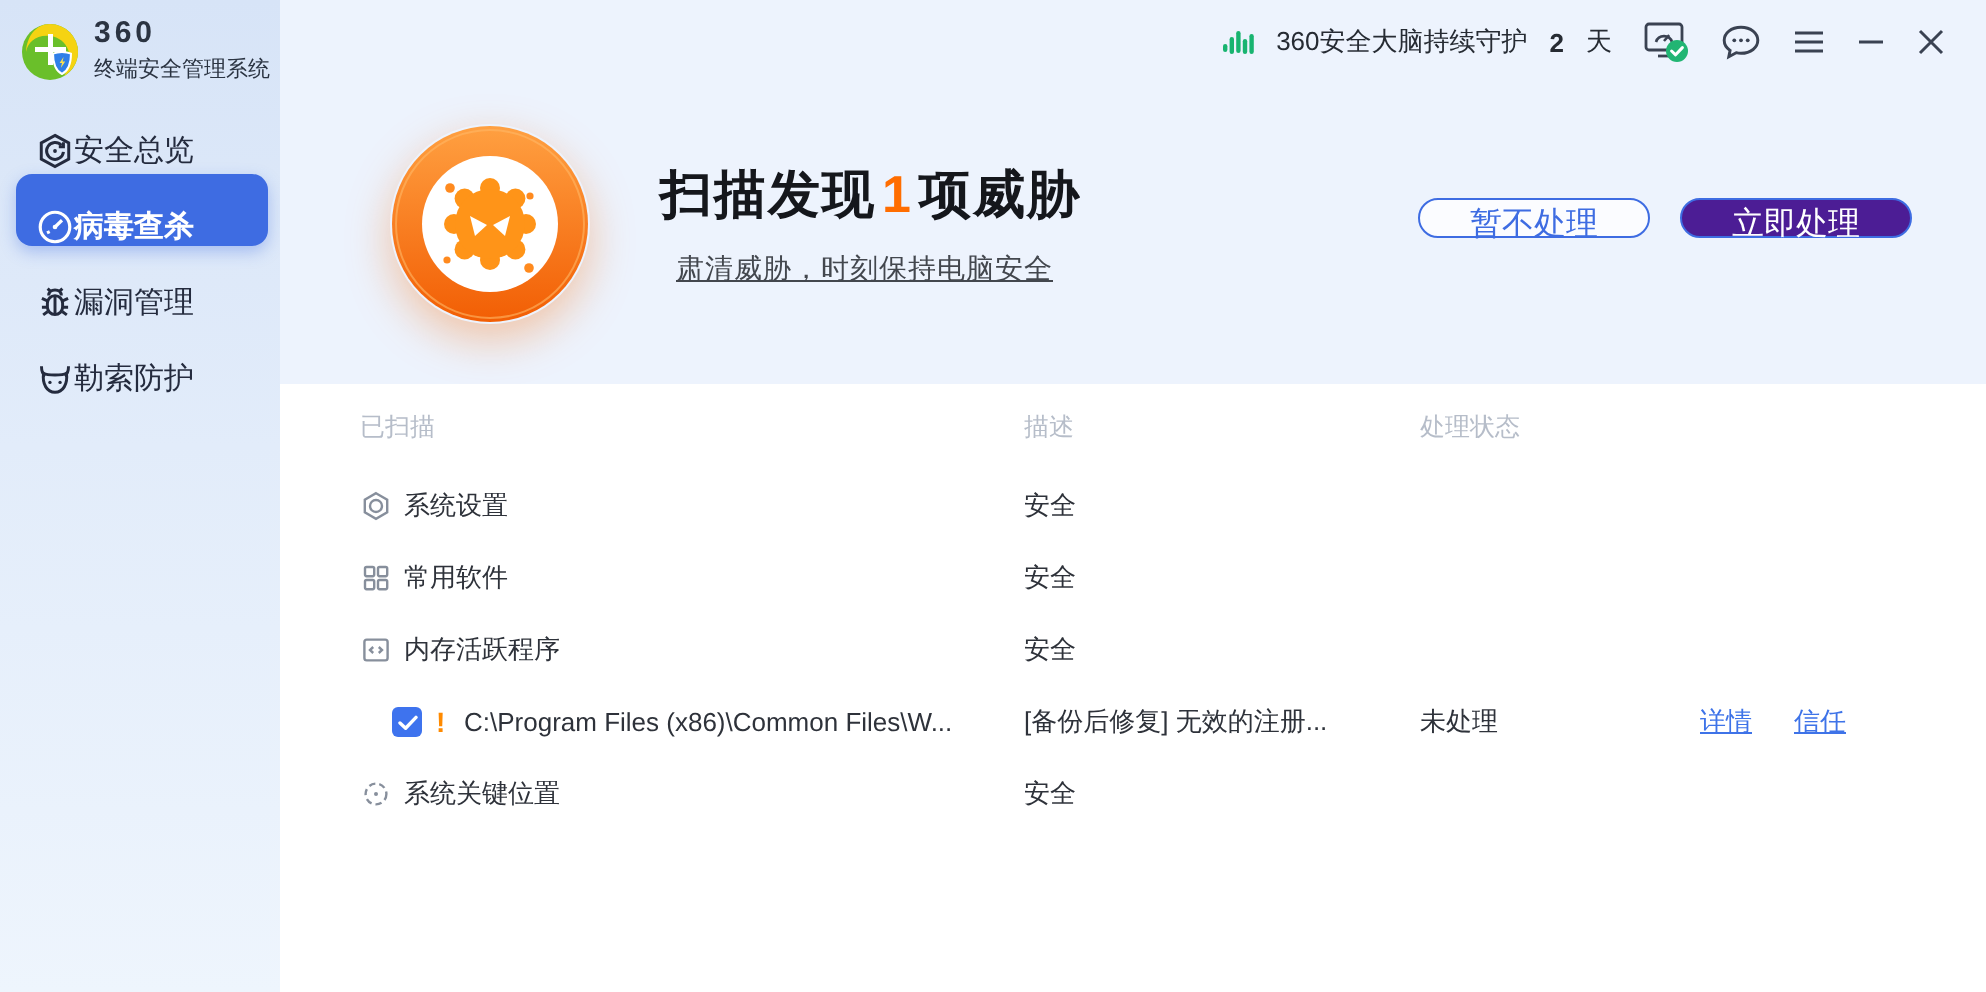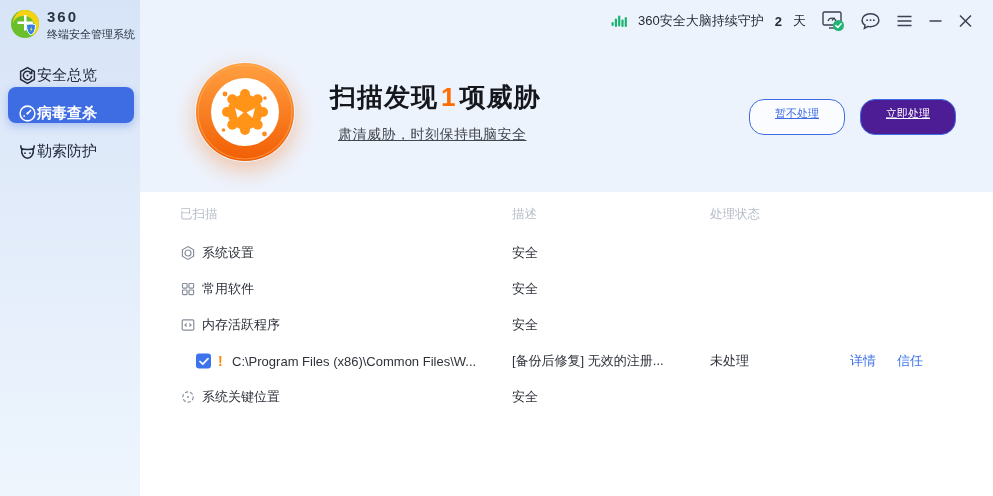--- a/index.html
+++ b/index.html
@@ -9,21 +9,21 @@
     font-family:"Liberation Sans","DejaVu Sans",sans-serif;
     -webkit-font-smoothing:antialiased;
   }
   .window { position:relative; width:993px; height:496px; background:#fff; }
 
   
   .sidebar {
     position:absolute; left:0; top:0; width:140px; height:496px;
     background:linear-gradient(180deg,#d7e4f7 0%,#e2ecfa 45%,#eef5fd 100%);
   }
-  .logo { display:flex; gap:7px; padding:9px 0 0 10px; }
+  .logo { display:flex; align-items:center; gap:7px; padding:9px 0 0 10px; }
   .logo-mark { width:30px; height:30px; flex:0 0 30px; }
   .logo-line1 { font-size:15px; font-weight:bold; color:#2b3442; line-height:1; letter-spacing:2px; }
   .logo-line2 { font-size:11px; color:#2b3442; margin-top:3px; white-space:nowrap; }
   .nav { margin-top:7px; }
   .nav-item {
     height:36px; margin:2px 6px 2px 8px; border-radius:8px;
     display:flex; align-items:flex-end; padding-left:10px;
     font-size:15px; color:#242b3e; cursor:pointer;
   }
   .nav-item .nav-icon { width:19px; height:19px; display:inline-flex; }
@@ -42,40 +42,40 @@
   .tb-icon { display:inline-flex; cursor:pointer; }
   .win-btn { display:inline-flex; cursor:pointer; }
 
   .emblem { position:absolute; left:55px; top:62px; width:100px; height:100px;
             border-radius:50%; box-shadow:0 8px 22px rgba(246,110,10,.35); }
 
   .hero-title { position:absolute; left:190px; top:80px; font-size:26px; font-weight:bold; color:#15171c; letter-spacing:1px; }
   .hero-title .count { color:#ff6d00; margin:0 3px; }
   .hero-sub { position:absolute; left:198px; top:126px; font-size:14px; color:#43474e; letter-spacing:0.5px;text-decoration:underline; }
   .hero-actions { position:absolute; top:99px; right:37px; display:flex; gap:15px; }
-  .btn { height:36px; line-height:26px; padding:0 25px; border-radius:15px; font-size:11px; cursor:pointer; white-space:nowrap;text-decoration:underline; }
+  .btn { height:20px; line-height:26px; padding:0 25px; border-radius:15px; font-size:16px; cursor:pointer; white-space:nowrap; }
   .btn-outline { border:1px solid #3e6ce2; color:#3e6ce2; background:#fbfcff; }
   .btn-fill { border:1px solid #3e6ce2; background:#4c1d95; color:#fff; }
 
   
   .table { position:relative; background:#fff; height:304px; }
   .t-head { position:relative; height:43px; }
   .t-head span { position:absolute; top:50%; transform:translateY(-50%);
                  font-size:12.5px; color:#b6bdc9; }
   .t-row { position:relative; height:36px; font-size:13px; color:#2e323a; }
   .t-row > * { position:absolute; top:50%; transform:translateY(-50%); }
   .h-scan, .cell-icon { left:40px; }
   .cell-icon { display:inline-flex; }
   .cell-label { left:62px; white-space:nowrap; }
   .h-desc, .cell-desc { left:372px; white-space:nowrap; }
   .h-status, .cell-status { left:570px;text-align:right; }
   .cell-actions { left:710px; display:flex; gap:21px; }
   .cell-chevron { left:766px; display:inline-flex; cursor:pointer; }
   .threat-text { color:#f78c17; }
-  .link { color:#3e73e8; cursor:pointer; white-space:nowrap; }
+  .link { color:#3e73e8; cursor:pointer; white-space:nowrap;text-decoration:underline; }
   .checkbox { left:40px; width:15px; height:15px; border-radius:3px; background:#3e73ee;
               display:inline-flex; align-items:center; justify-content:center; cursor:pointer; }
   .checkbox svg { display:block; }
   .cb-sub { left:56px; }
   .cell-excl { left:78px; color:#ff8a00; font-weight:bold; font-size:14px; }
   .cell-path { left:92px; white-space:nowrap; }
 </style>
 </head>
 <body>
 
@@ -113,20 +113,33 @@
       <div class="nav-item active">
         <span class="nav-icon">
           <svg width="19" height="19" viewBox="0 0 18 18" fill="none" stroke="currentColor" stroke-width="1.5">
             <circle cx="9" cy="9" r="7"></circle>
             <path d="M9 9 L12.3 5.8"></path>
             <circle cx="9" cy="9" r="1.1" fill="currentColor" stroke="none"></circle>
             <path d="M5.2 11.8 L6.5 11.2"></path>
           </svg>
         </span>
         <span>病毒查杀</span>
+      </div>
+      <div class="nav-item">
+        <span class="nav-icon">
+          <svg width="19" height="19" viewBox="0 0 18 18" fill="none" stroke="currentColor" stroke-width="1.4">
+            <path d="M6 5.5 C6 3.8 7.3 2.8 9 2.8 C10.7 2.8 12 3.8 12 5.5"></path>
+            <path d="M5.5 2.2 L6.8 3.4 M12.5 2.2 L11.2 3.4"></path>
+            <rect x="5.4" y="5.5" width="7.2" height="9" rx="3.6"></rect>
+            <path d="M9 5.5 L9 14.5"></path>
+            <path d="M5.4 8 L2.8 6.8 M5.4 11 L2.8 11 M5.6 13 L3.4 14.6"></path>
+            <path d="M12.6 8 L15.2 6.8 M12.6 11 L15.2 11 M12.4 13 L14.6 14.6"></path>
+          </svg>
+        </span>
+        <span>漏洞管理</span>
       </div>
       <div class="nav-item">
         <span class="nav-icon">
           <svg width="19" height="19" viewBox="0 0 18 18" fill="none" stroke="currentColor" stroke-width="1.4">
             <path d="M2.6 3 C2.6 5.6 3.4 7 4.4 7.5 M15.4 3 C15.4 5.6 14.6 7 13.6 7.5"></path>
             <path d="M3.6 6.2 C2.8 11.5 5.3 15.3 9 15.3 C12.7 15.3 15.2 11.5 14.4 6.2 C12.7 7.4 5.3 7.4 3.6 6.2 Z"></path>
             <circle cx="6.6" cy="10.6" r="0.8" fill="currentColor" stroke="none"></circle>
             <circle cx="11.4" cy="10.6" r="0.8" fill="currentColor" stroke="none"></circle>
           </svg>
         </span>

